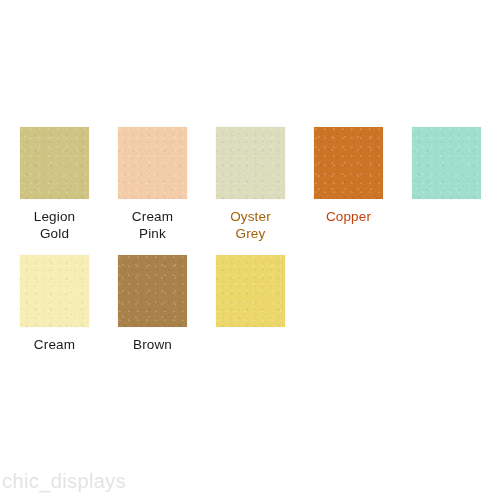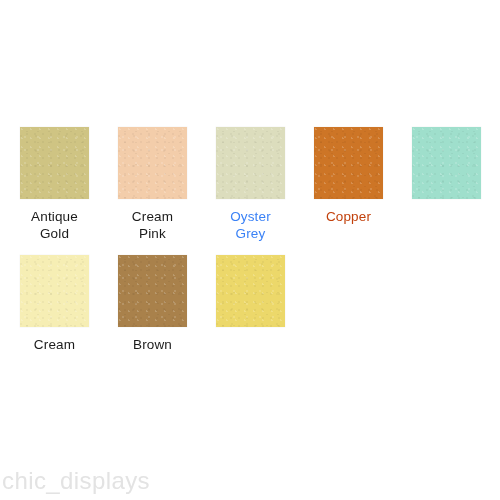--- a/index.html
+++ b/index.html
@@ -77,50 +77,50 @@
     letter-spacing: 0.15px;
     white-space: pre-line;
     font-family: "Liberation Sans", sans-serif;
   }
 
   
   #watermark {
     position: absolute;
     left: 2px;
     bottom: 8px;
-    font-size: 24px;
+    font-size: 20px;
     line-height: 22px;
     color: #e3e3e3;
     letter-spacing: 0.4px;
     font-family: "Liberation Sans", sans-serif;
     user-select: none;
   }
 </style>
 </head>
 <body>
 
 <div id="swatch-board" style="background: rgb(255, 255, 255);">
 
   <div class="swatch-row" id="row-1">
 
     <div class="swatch-cell">
       <span class="swatch-chip" style="background-color: rgb(207, 196, 131);"></span>
-      <span class="swatch-label" style="color: rgb(27, 27, 27);">Antique
+      <span class="swatch-label" style="color: rgb(27, 27, 27);">Legion
 Gold</span>
     </div>
 
     <div class="swatch-cell">
       <span class="swatch-chip" style="background-color: rgb(243, 205, 170);"></span>
       <span class="swatch-label" style="color: rgb(27, 27, 27);">Cream
 Pink</span>
     </div>
 
     <div class="swatch-cell">
       <span class="swatch-chip" style="background-color: rgb(220, 221, 189);"></span>
-      <span class="swatch-label" style="color: #3b82f6;">Oyster
+      <span class="swatch-label" style="color: #a16207;">Oyster
 Grey</span>
     </div>
 
     <div class="swatch-cell">
       <span class="swatch-chip" style="background-color: rgb(205, 117, 38);"></span>
       <span class="swatch-label" style="color: #c2410c;">Copper</span>
     </div>
 
     <div class="swatch-cell">
       <span class="swatch-chip" style="background-color: rgb(159, 223, 204);"></span>

